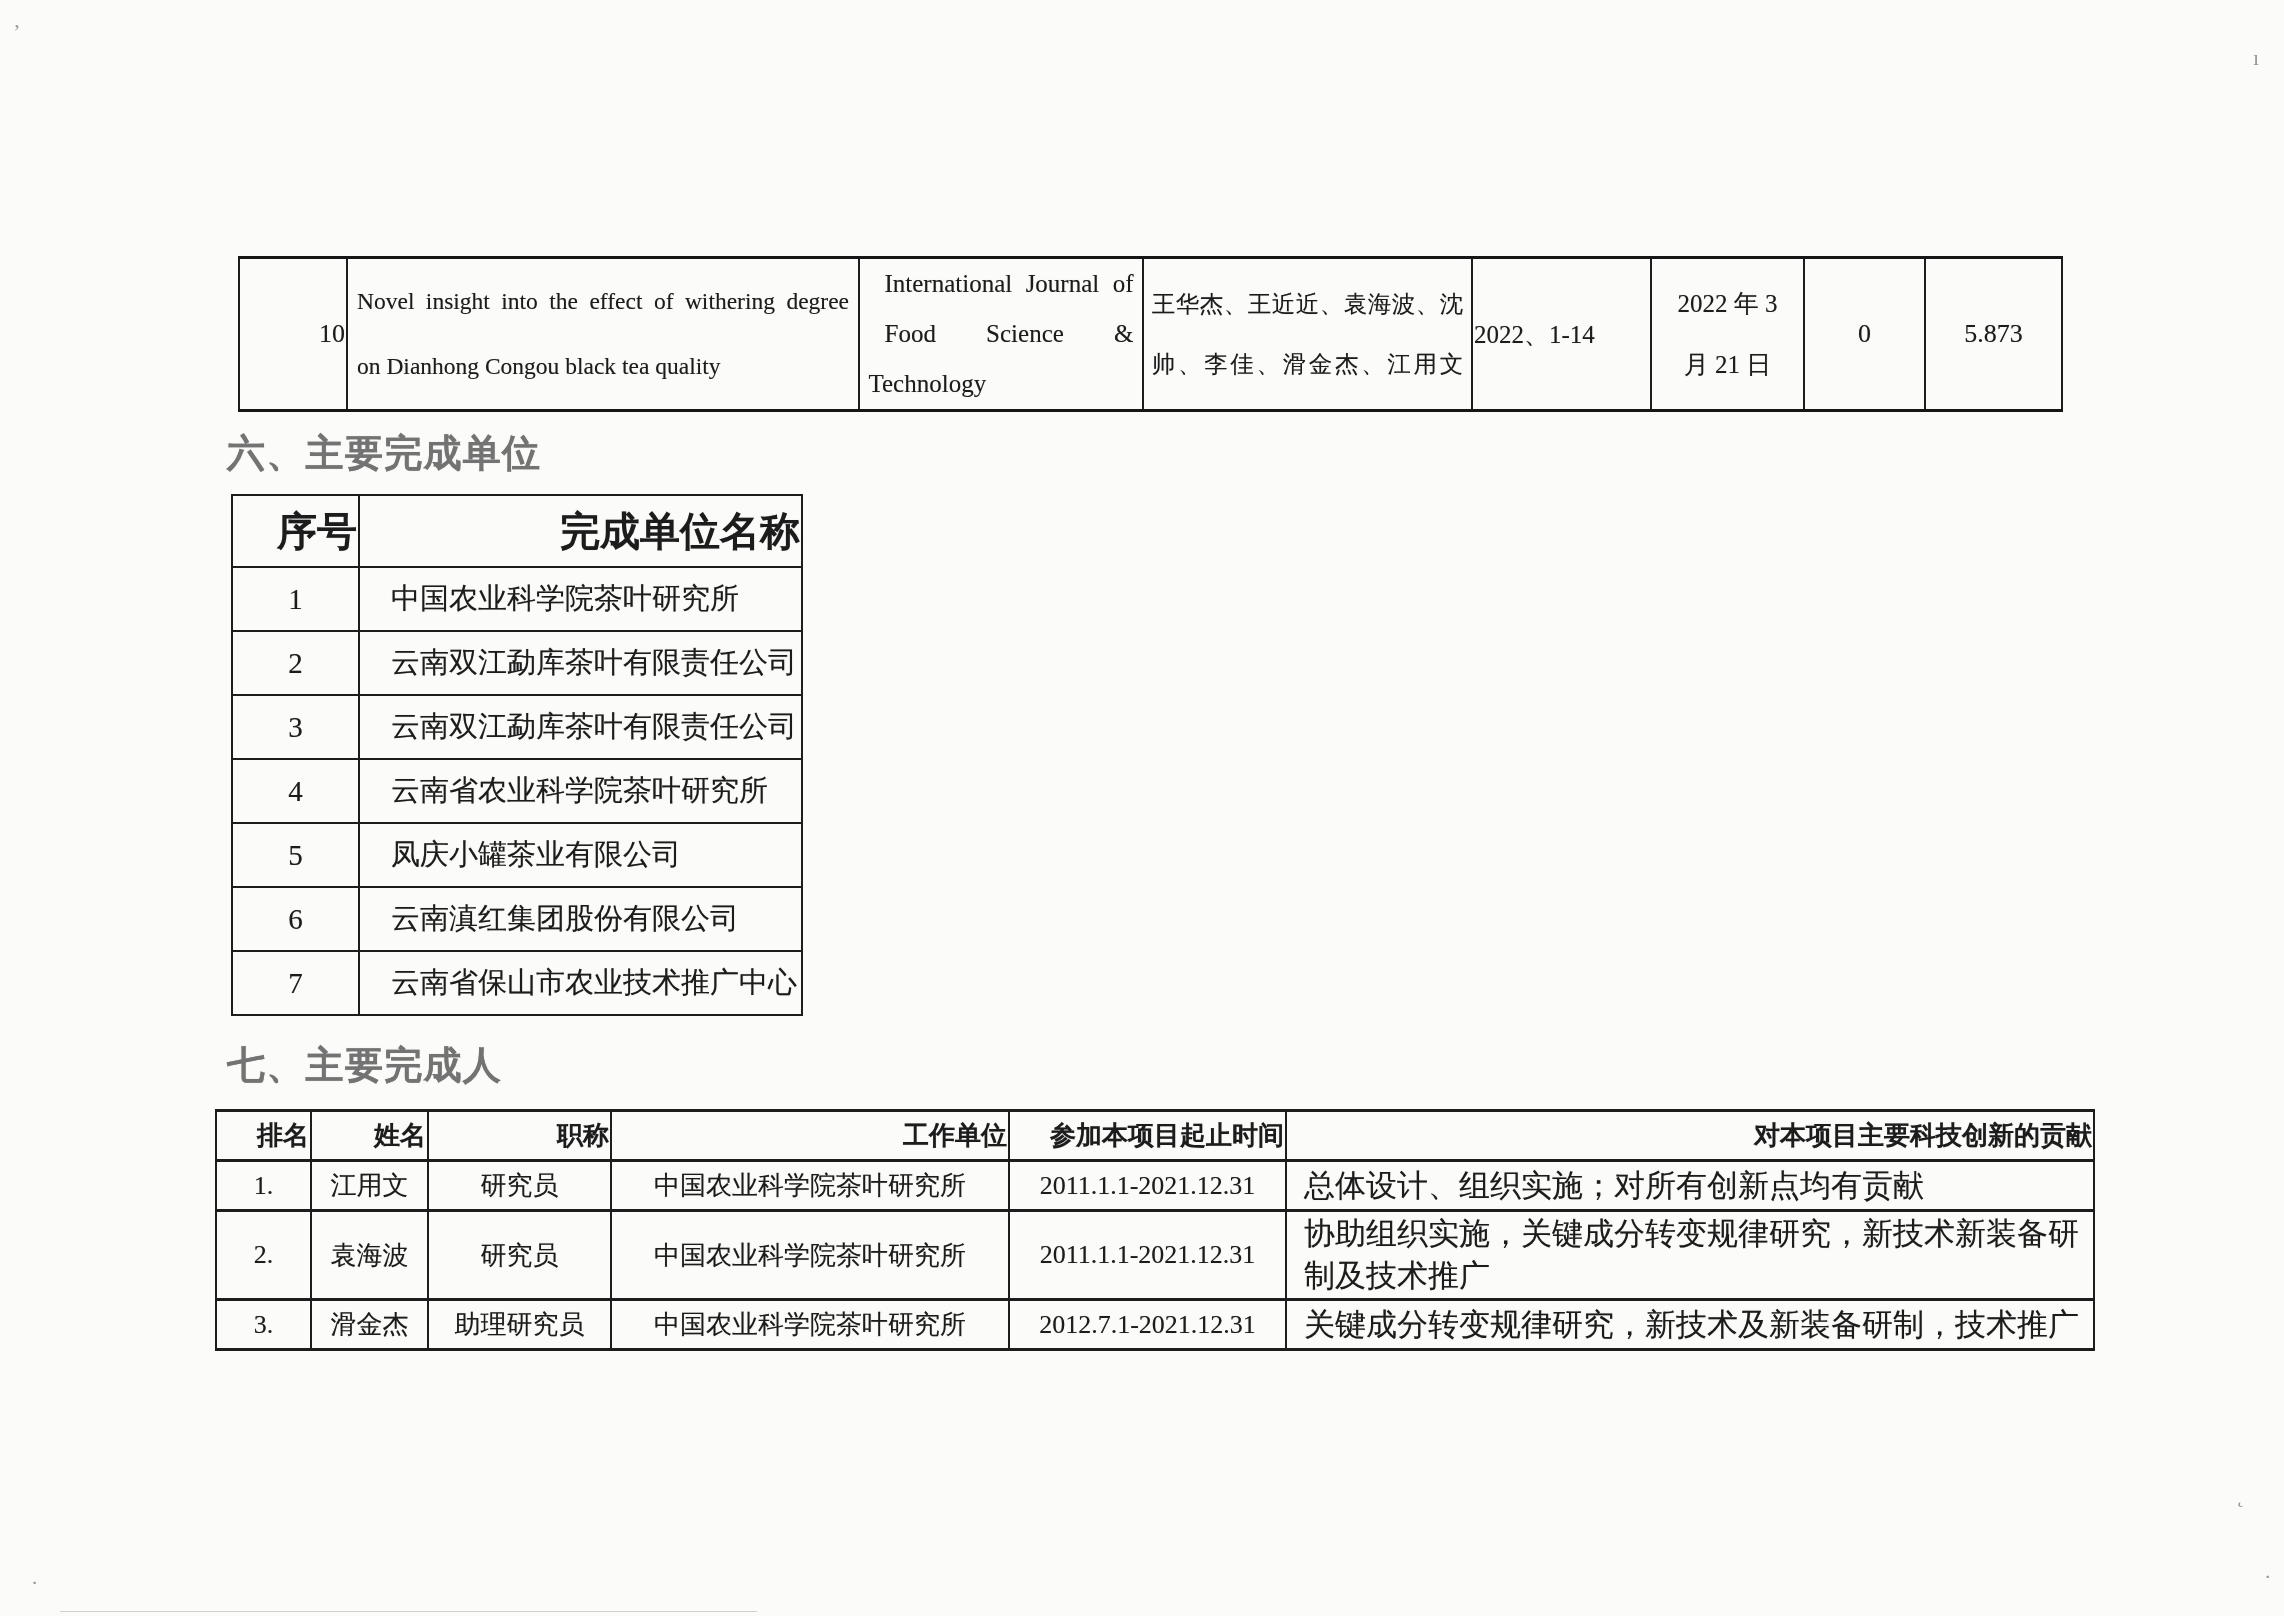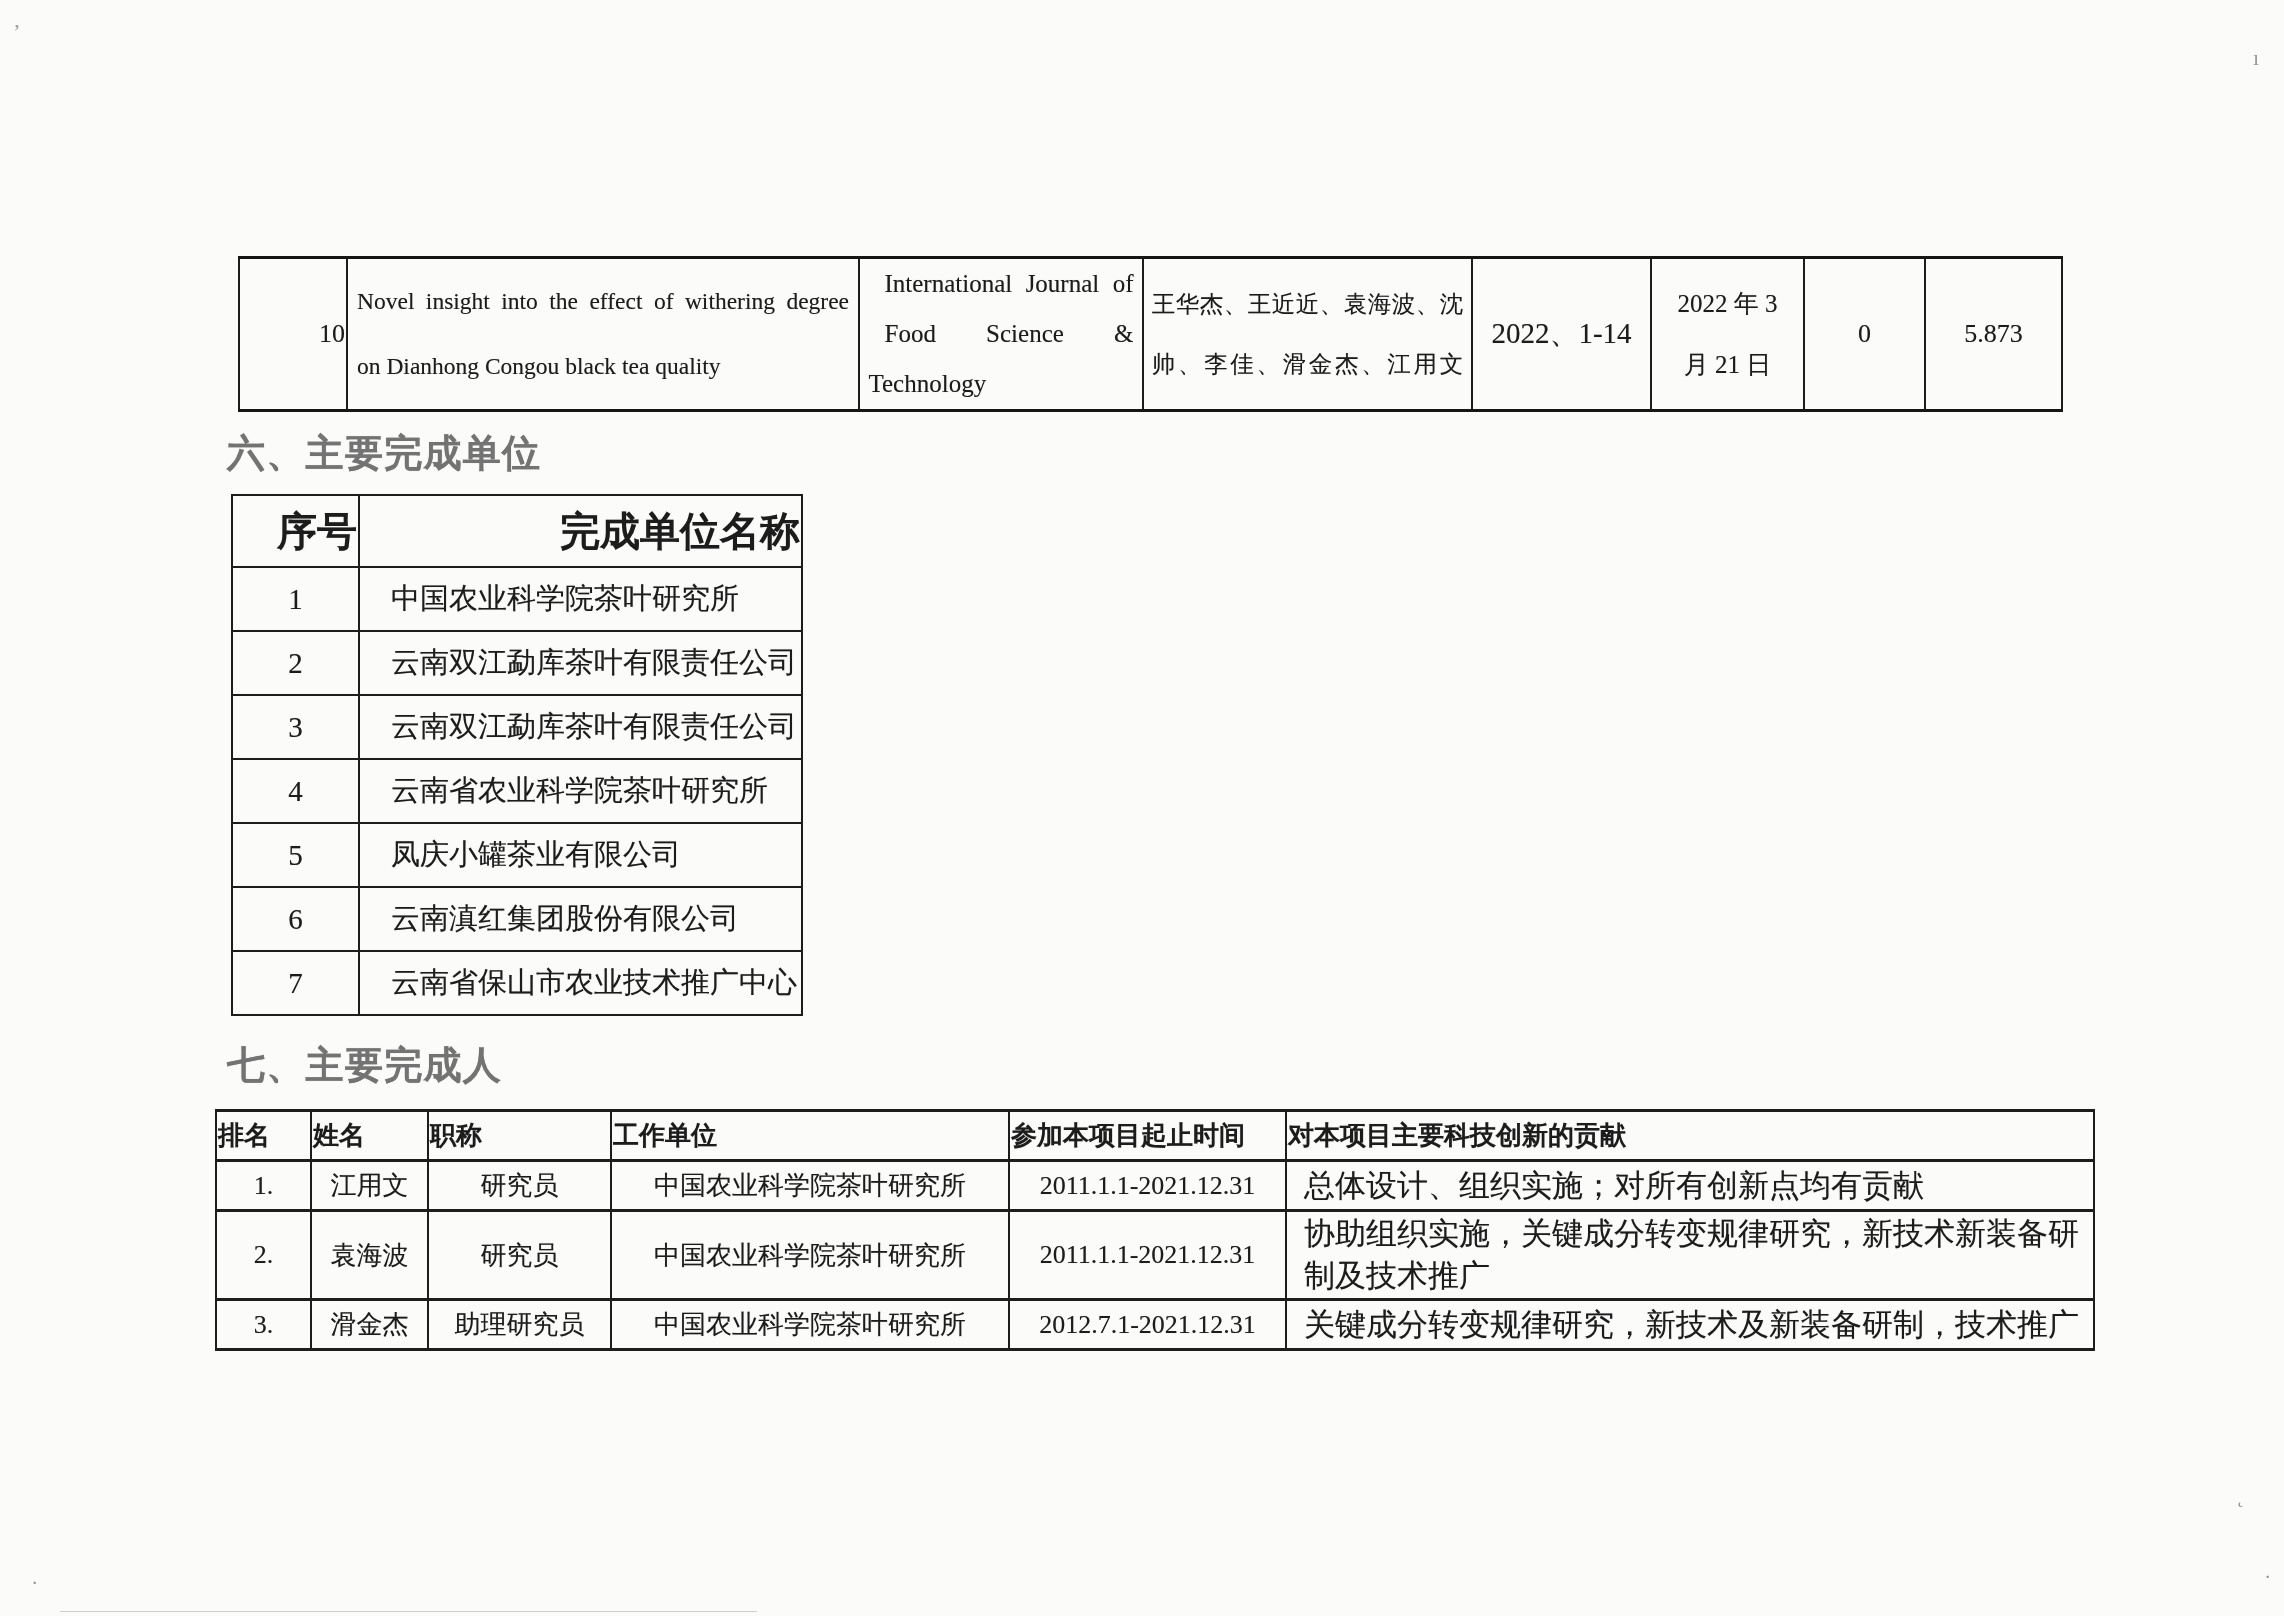--- a/index.html
+++ b/index.html
@@ -52,21 +52,21 @@
   .pub-table td{border:2px solid #1d1d1d;}
   .pub-no{text-align:right;}
   .pub-title{font-size:23.5px;padding:0 9px;}
   .pub-title .ln{line-height:65px;}
   .pub-title .ln:first-child{text-align:justify;text-align-last:justify;}
   .pub-journal{font-size:25px;padding:0 8.5px;}
   .pub-journal .ln{line-height:50px;}
   .pub-journal .ln:nth-child(-n+2){text-align:justify;text-align-last:justify;margin-left:16px;}
   .pub-authors{font-size:23.5px;padding:0 7.8px;}
   .pub-authors .ln{line-height:60px;text-align:justify;text-align-last:justify;}
-  .pub-issue{text-align:center;font-size:29px;margin-left:12px;}
+  .pub-issue{font-size:25px;margin-left:12px;}
   .pub-date{text-align:center;font-size:25px;}
   .pub-date .ln{line-height:61px;}
   .pub-cites{text-align:center;}
   .pub-if{text-align:center;}
 
   
   .units-table{
     left:231px;top:494px;
     width:570px;height:519px;
     border:2.6px solid #161616;
@@ -78,21 +78,21 @@
   .units-name{text-align:left;padding-left:31px;}
 
   
   .persons-table{
     left:215px;top:1109px;
     width:1877px;height:199px;
     border:2.6px solid #161616;
     font-size:26px;
   }
   .persons-table td,.persons-table th{border:2px solid #1d1d1d;border-top-width:3.3px;border-bottom-width:3.3px;}
-  .persons-table th{font-weight:700;text-align:left;font-size:26px;}
+  .persons-table th{font-weight:700;text-align:right;font-size:26px;}
   .p-center{text-align:center;}
   .p-contrib{text-align:left;padding-left:17px;padding-right:6.5px;font-size:31px;}
 </style>
 </head>
 <body>
 
 <div class="page">
 
   <span class="speck" style="left:14.3px;top:9px;">,</span>
   <span class="speck" style="left:2253px;top:47px;">ı</span>

